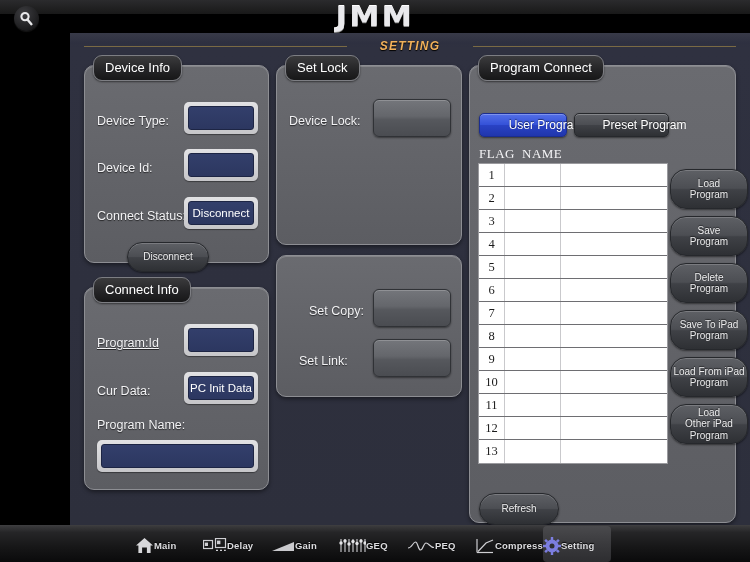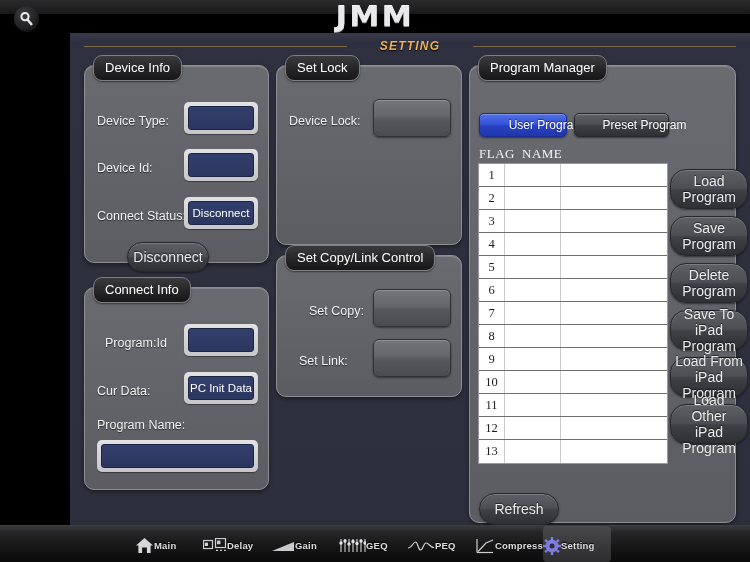--- a/index.html
+++ b/index.html
@@ -102,21 +102,21 @@
     border:1px solid #1d2544; border-radius:3px;
     color:#fff; font-size:11.5px; white-space:nowrap;
   }
 
   
   .gbtn {
     position:absolute;
     display:flex; align-items:center; justify-content:center; text-align:center;
     background:linear-gradient(to bottom,#5e6065 0%,#4c4e53 48%,#3f4146 52%,#2e3034 100%);
     border:1px solid #26282c; border-radius:16px;
-    color:#ececed; font-size:14px; line-height:1.15;
+    color:#ececed; font-size:10px; line-height:1.15;
     box-shadow:inset 0 1px 0 rgba(255,255,255,0.18), 0 1px 2px rgba(0,0,0,0.5);
     text-shadow:0 -1px 1px rgba(0,0,0,0.6);
   }
   
   .slab {
     position:absolute; border-radius:6px;
     background:linear-gradient(to bottom,#74767b 0%,#64666b 45%,#56585d 55%,#4a4c51 100%);
     border:1px solid #303236;
     box-shadow:inset 0 1px 0 rgba(255,255,255,0.2), 0 1px 2px rgba(0,0,0,0.45);
   }
@@ -228,21 +228,21 @@
       <div class="vfield" style="left:99px; top:131px; width:74px; height:32px;">
         <span>Disconnect</span>
       </div>
 
       <div class="gbtn" style="left:42px; top:176px; width:82px; height:30px;">Disconnect</div>
     </div>
 
     <div class="panel" style="left:14px; top:254px; width:185px; height:203px;">
       <div class="panel-title">Connect Info</div>
 
-      <div class="row-label" style="left:20px; top:48px;">Program:Id</div>
+      <div class="row-label" style="left:12px; top:48px;text-decoration:underline;">Program:Id</div>
       <div class="vfield" style="left:99px; top:36px; width:74px; height:32px;">
         <span></span>
       </div>
 
       <div class="row-label" style="left:12px; top:96px;">Cur Data:</div>
       <div class="vfield" style="left:99px; top:84px; width:74px; height:32px;">
         <span>PC Init Data</span>
       </div>
 
       <div class="row-label" style="left:12px; top:130px;">Program Name:</div>
@@ -252,31 +252,30 @@
     </div>
 
     <div class="panel" style="left:206px; top:32px; width:186px; height:180px;">
       <div class="panel-title">Set Lock</div>
 
       <div class="row-label" style="left:12px; top:48px;">Device Lock:</div>
       <div class="slab" style="left:96px; top:33px; width:78px; height:38px;"></div>
     </div>
 
     <div class="panel" style="left:206px; top:222px; width:186px; height:142px;">
-      <div class="panel-title">Set Copy/Link Control</div>
 
       <div class="row-label" style="left:32px; top:48px;">Set Copy:</div>
       <div class="slab" style="left:96px; top:33px; width:78px; height:38px;"></div>
 
       <div class="row-label" style="left:22px; top:98px;">Set Link:</div>
       <div class="slab" style="left:96px; top:83px; width:78px; height:38px;"></div>
     </div>
 
     <div class="panel" style="left:399px; top:32px; width:267px; height:458px;">
-      <div class="panel-title">Program Manager</div>
+      <div class="panel-title">Program Connect</div>
 
       <div class="tabbtn active" style="left:9px; top:47px; width:88px; height:24px;">User Program</div>
       <div class="tabbtn inactive" style="left:104px; top:47px; width:95px; height:24px;">Preset Program</div>
 
       <div class="col-head" style="left:9px; top:80px;">FLAG</div>
       <div class="col-head" style="left:52px; top:80px;">NAME</div>
 
       <div class="table" style="left:8px; top:97px; width:190px;" id="program-table">
           <div class="trow">
             <div class="tcell-flag">1</div>

